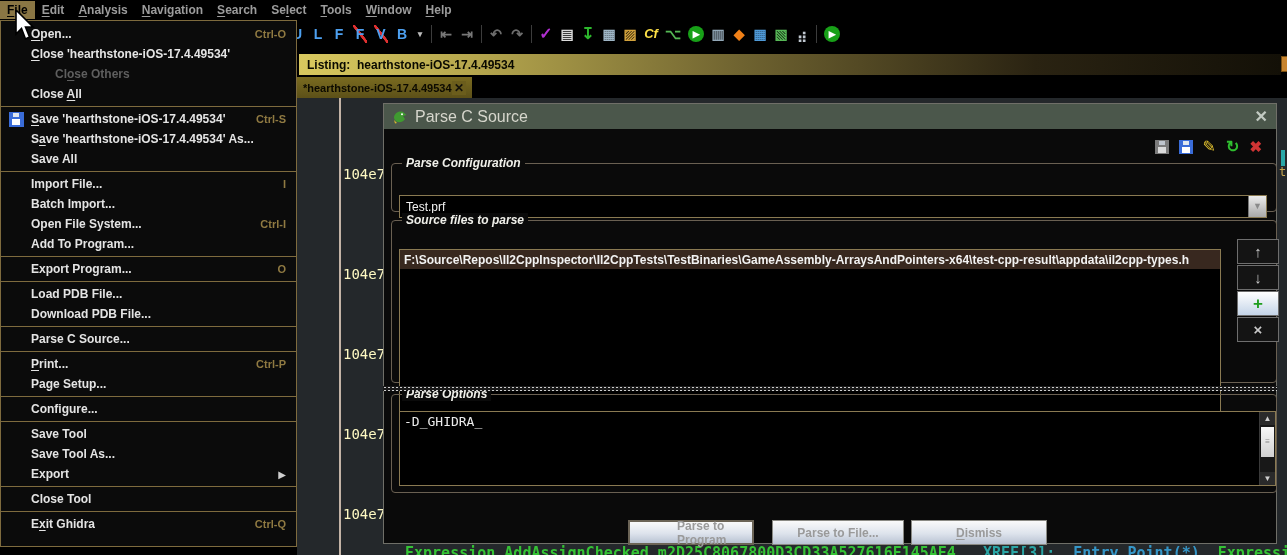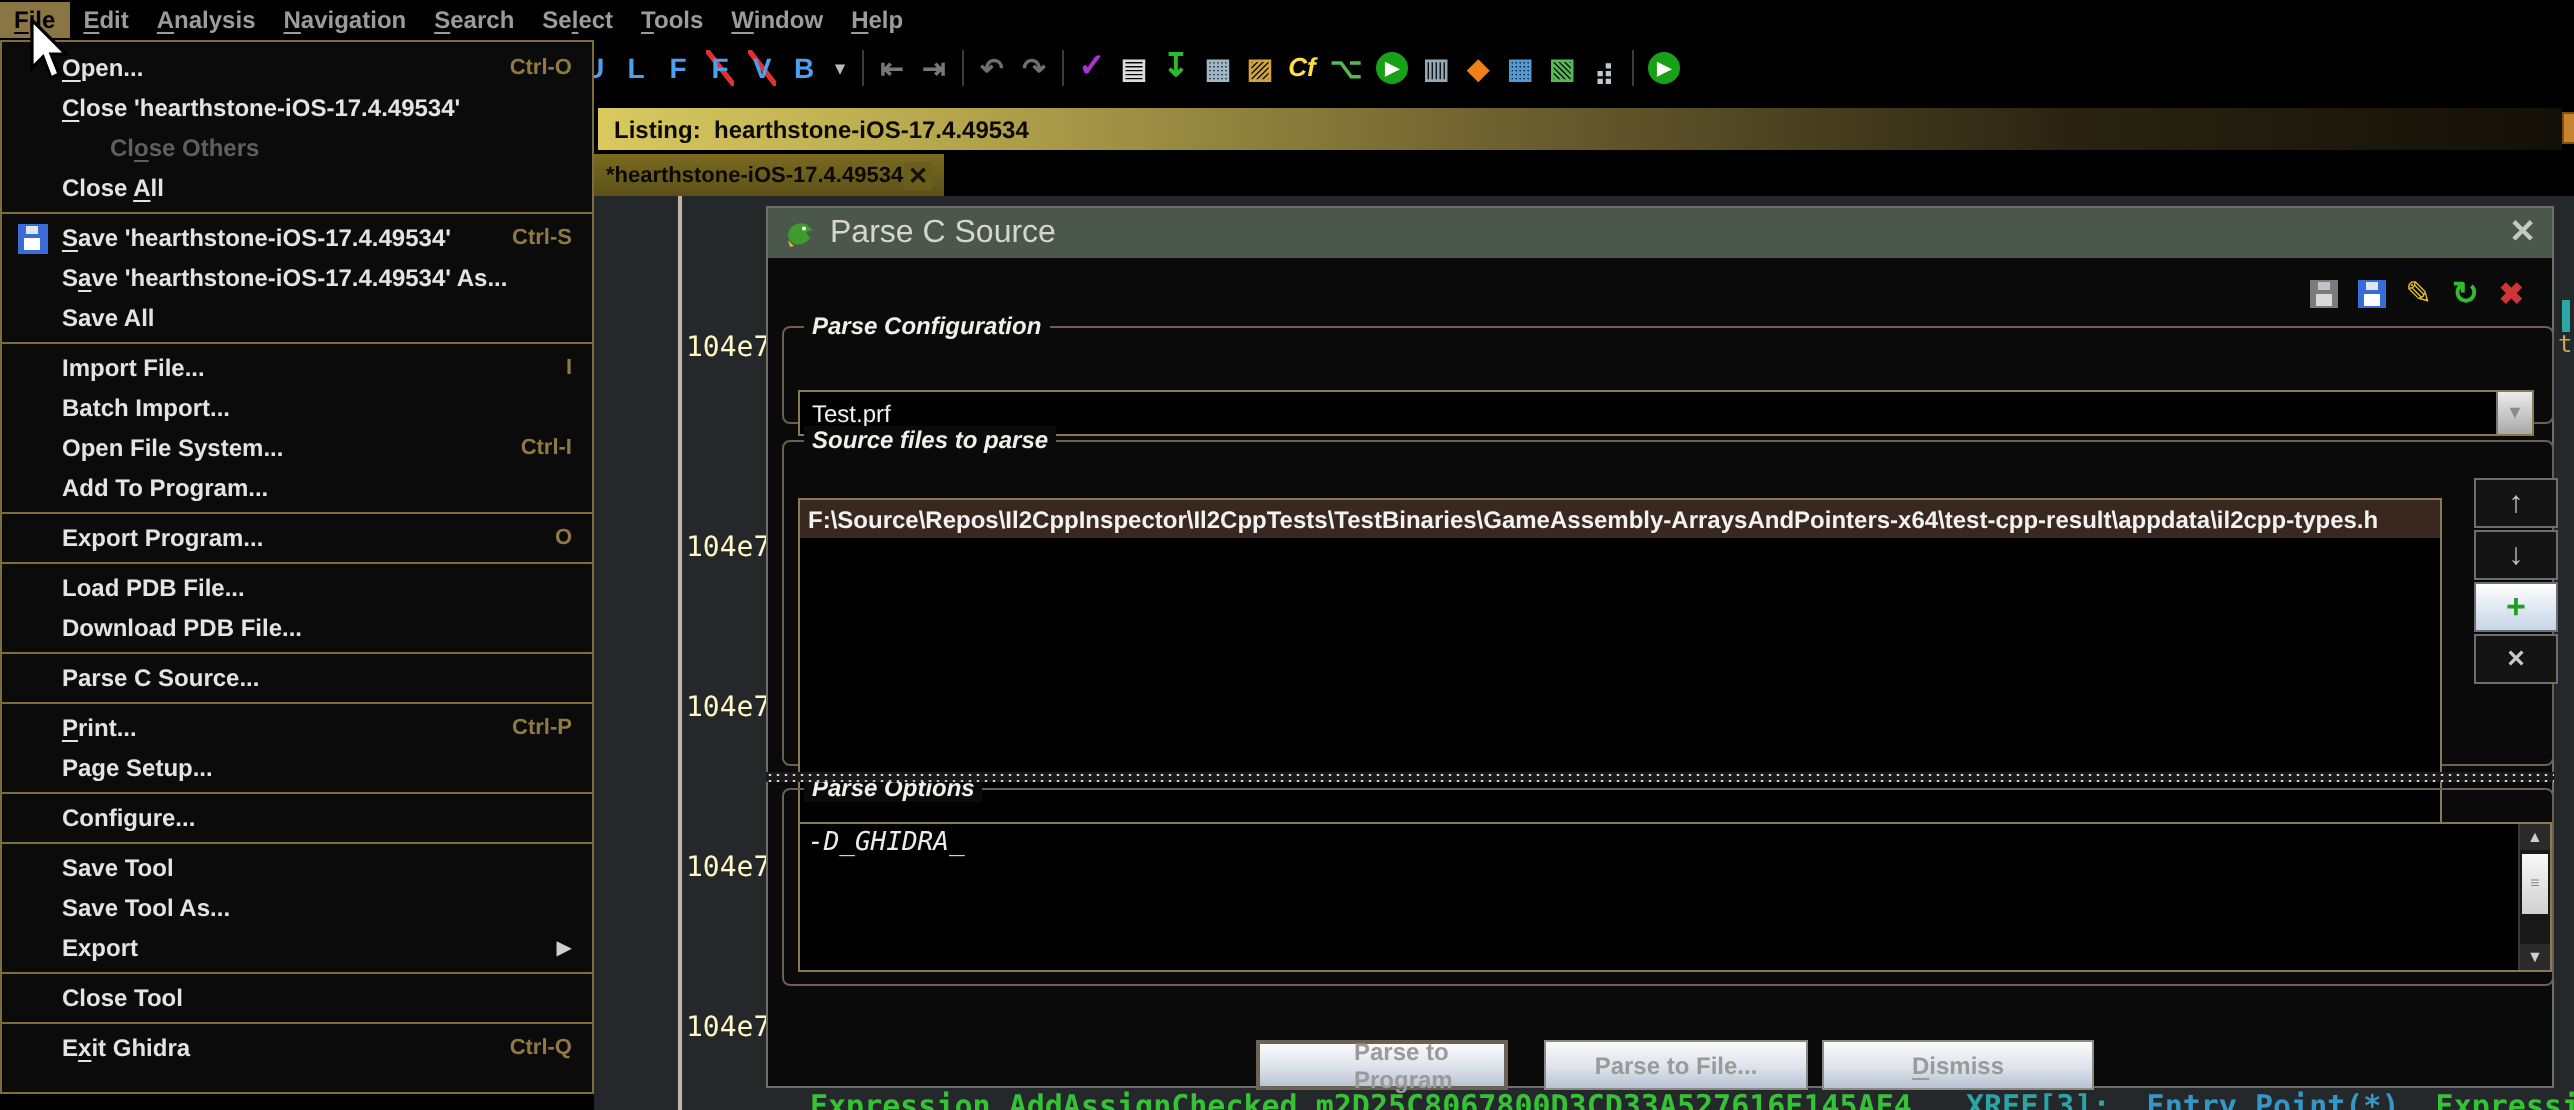--- a/index.html
+++ b/index.html
@@ -86,21 +86,21 @@
   .side-btns{position:absolute;left:845px;top:18px;width:42px;}
   .sbtn{width:42px;height:25px;background:#141414;border:1px solid #6e6e6e;box-sizing:border-box;
         display:flex;align-items:center;justify-content:center;color:#c8c8c8;font-weight:bold;font-size:15px;margin-bottom:1px;}
   .sbtn.lit{background:linear-gradient(#ffffff,#c4d4e8);color:#1f9e1f;font-size:17px;}
 
   #splitter{left:383px;top:386px;width:894px;height:5px;z-index:21;background:#1a1a1a;
             background-image:radial-gradient(#cfcfcf 26%,transparent 30%);background-size:4px 3px;}
 
   #grp-options{left:7px;top:290px;width:884px;height:97px;}
   #opt-box{position:absolute;left:7px;top:16px;width:877px;height:75px;background:#000;
-           border:1px solid #8a7a52;box-sizing:border-box;font-style:italic;}
+           border:1px solid #8a7a52;box-sizing:border-box;}
   #opt-text{position:absolute;left:4px;top:2px;color:#ececec;font-family:"DejaVu Sans Mono",monospace;font-size:13px;}
   #opt-scroll{position:absolute;right:0;top:0;width:15px;height:73px;background:#181818;border-left:1px solid #3a3a3a;}
   .scr-arrow{position:absolute;left:0;width:15px;height:13px;background:#2a2a2a;color:#cfcfcf;font-size:8px;
              text-align:center;line-height:13px;}
   #scr-up{top:0;} #scr-dn{bottom:0;}
   #scr-thumb{position:absolute;left:1px;top:15px;width:13px;height:30px;background:linear-gradient(#f8f8f8,#d0d0d0);
              color:#888;font-size:8px;text-align:center;line-height:30px;}
 
   .dlg-btn{position:absolute;top:416px;height:25px;background:linear-gradient(#fafafa 0%,#dde3ec 55%,#b9c3d3 100%);
            border:1px solid #8a8a84;box-sizing:border-box;color:#9a9a9a;font-weight:bold;font-size:12px;

